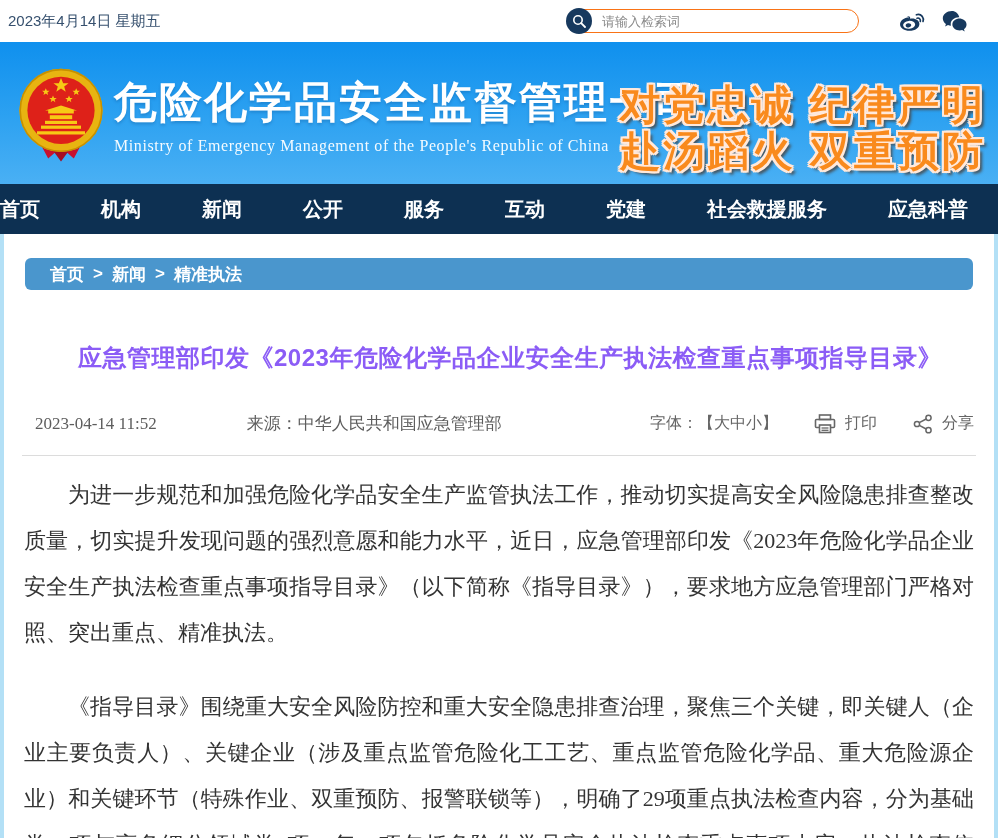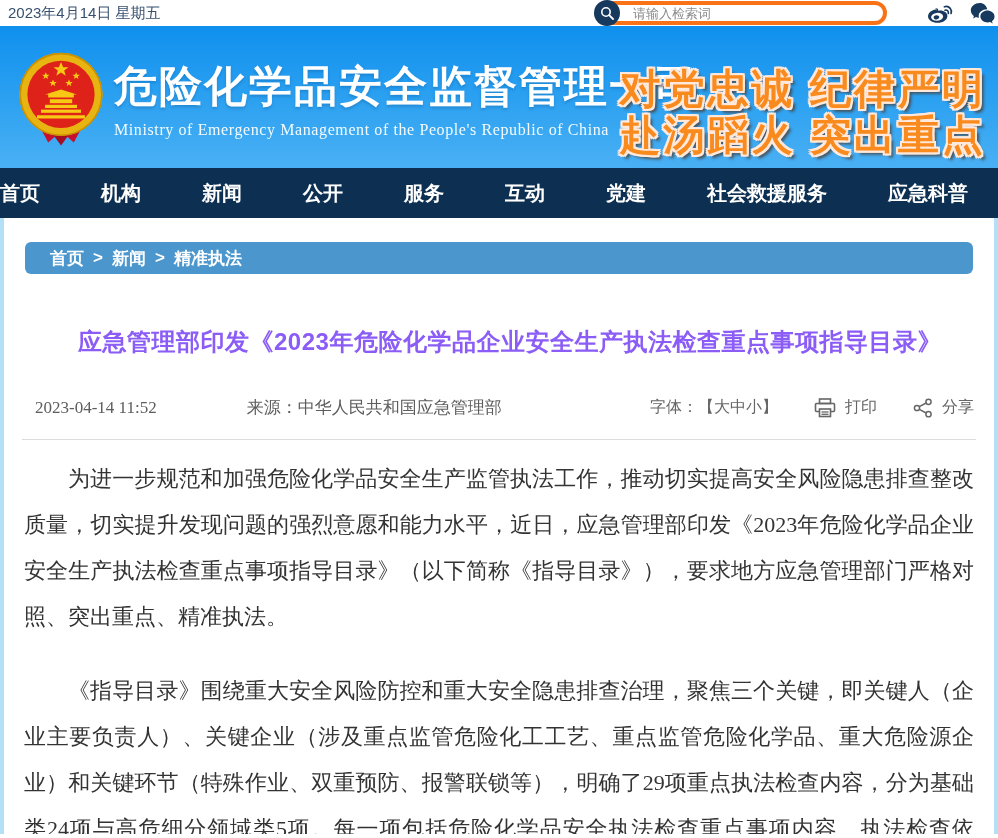--- a/index.html
+++ b/index.html
@@ -3,28 +3,28 @@
 <meta charset="utf-8">
 <style>
   html,body{margin:0;padding:0;}
   body{
     width:998px;height:838px;overflow:hidden;background:#fff;
     font-family:"Liberation Sans","DejaVu Sans",sans-serif;
     position:relative;
   }
   
   .topbar{
-    height:26px;display:flex;align-items:center;background:#fff;
-    padding:0 1px 0 8px;box-sizing:border-box;
+    height:42px;display:flex;align-items:center;background:#fff;
+    padding:0 29px 0 8px;box-sizing:border-box;
   }
   .topbar-date{font-size:15px;color:#36506e;flex:0 0 auto;}
   .topbar-spacer{flex:1;}
   .search-wrap{position:relative;width:292px;height:24px;margin-right:22px;}
   .search-input{
-    width:100%;height:24px;box-sizing:border-box;border:4px solid #f97316;
+    width:100%;height:24px;box-sizing:border-box;border:1px solid #f97316;
     border-radius:13px;padding:0 12px 0 34px;font-size:13px;color:#333;
     outline:none;background:#fff;font-family:"Liberation Sans",sans-serif;
   }
   .search-input::placeholder{color:#8a8a8a;}
   .search-btn{
     position:absolute;left:-1px;top:-1px;width:26px;height:26px;border-radius:50%;
     background:#17395e;display:flex;align-items:center;justify-content:center;cursor:pointer;
   }
   .mini-icon{width:28px;height:24px;margin-left:16px;cursor:pointer;display:block;}
   
@@ -153,21 +153,21 @@
       <rect x="35" y="77" width="50" height="4"></rect>
       <path d="M30 84 H90 V88 H30 Z"></path>
     </g>
   </svg>
   <div class="brand">
     <div class="brand-cn">危险化学品安全监督管理一司</div>
     <div class="brand-en">Ministry of Emergency Management of the People's Republic of China</div>
   </div>
   <div class="slogan">
     <div>对党忠诚 纪律严明</div>
-    <div>赴汤蹈火 突出重点</div>
+    <div>赴汤蹈火 双重预防</div>
   </div>
 </div>
 
 <div class="nav">
   <span class="nav-item">首页</span>
   <span class="nav-item">机构</span>
   <span class="nav-item">新闻</span>
   <span class="nav-item">公开</span>
   <span class="nav-item">服务</span>
   <span class="nav-item">互动</span>

